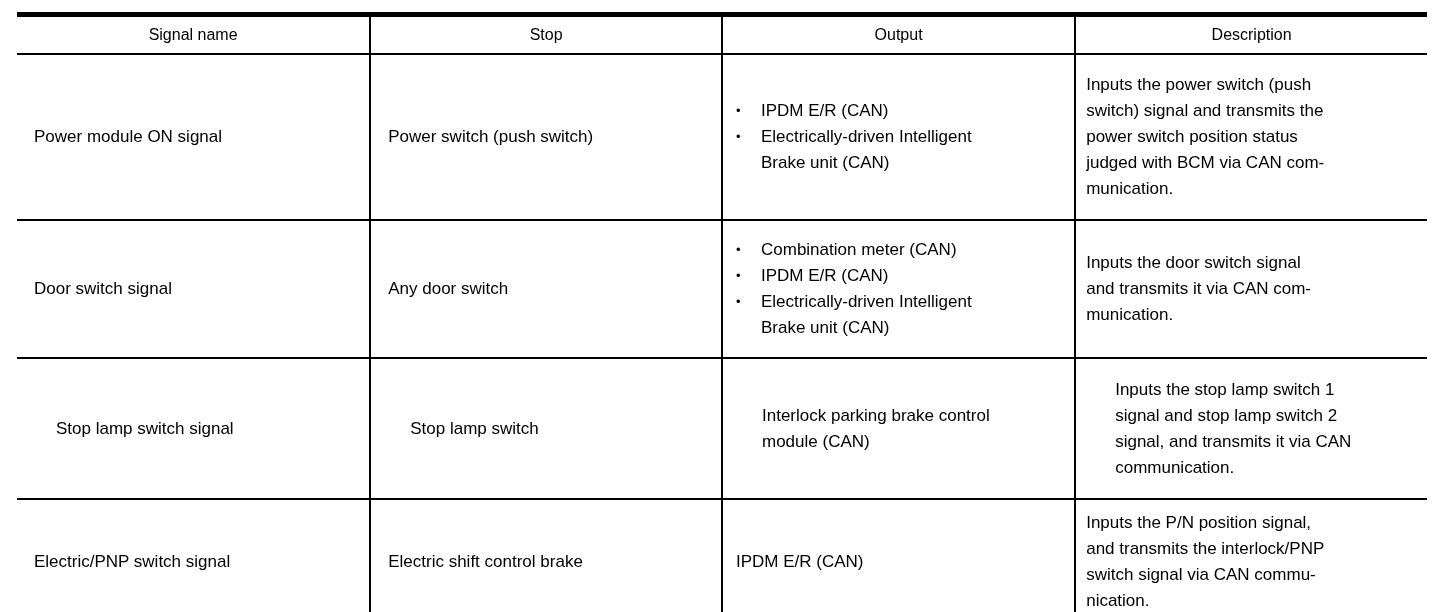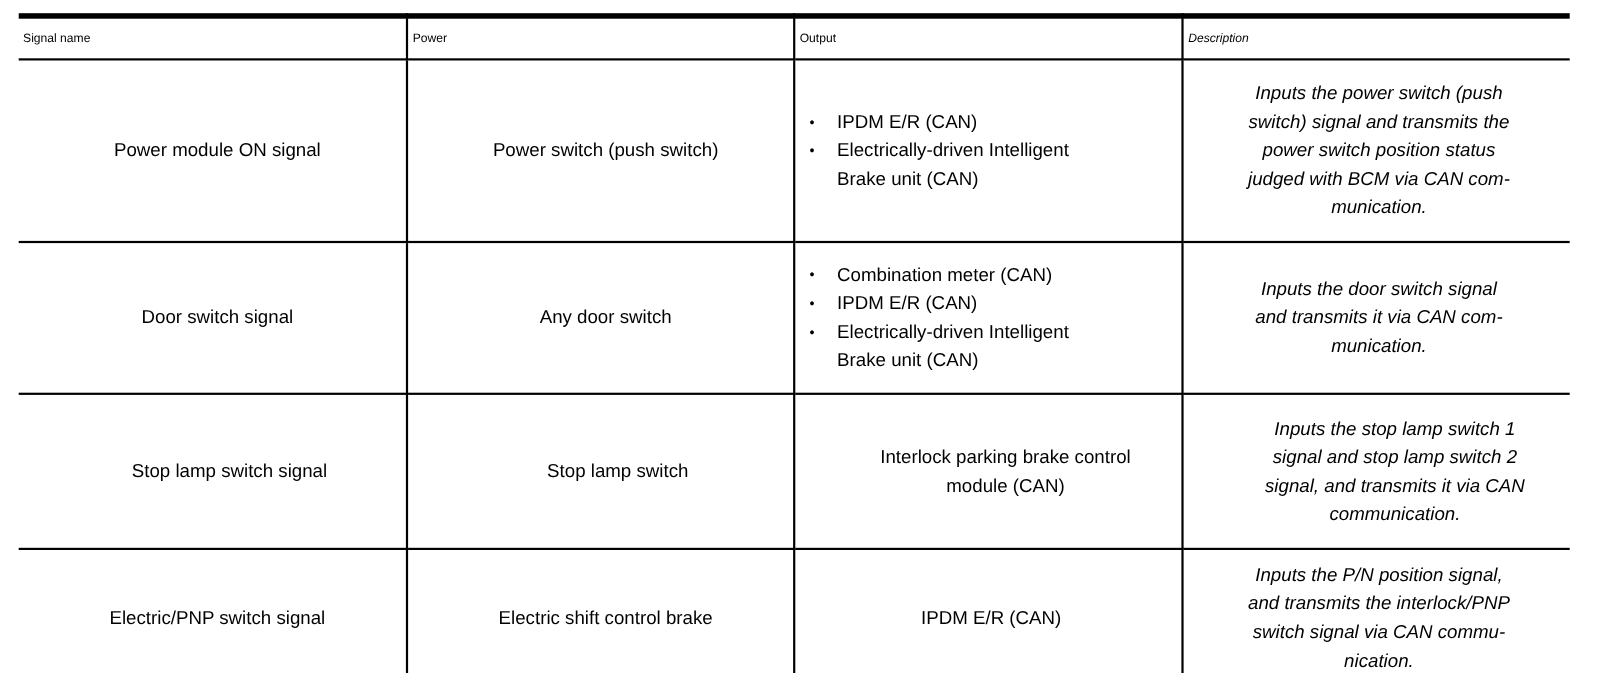--- a/index.html
+++ b/index.html
@@ -31,35 +31,35 @@
     border-bottom: 6px solid #000000;
     font-size: 17px;
     line-height: 26px;
   }
   th, td {
     border: 2px solid #000000;
     vertical-align: middle;
     font-weight: normal;
   }
   th:first-child, td:first-child { border-left: none; }
-  th:last-child,  td:last-child  { border-right: none; font-style: italic; }
+  th:last-child,  td:last-child  { border-right: none; }
 
   thead th {
     height: 32px;
-    text-align: left;
-    font-size: 11px;
+    text-align: center;
+    font-size: 16px;
     padding: 2px 4px;
   }
   td {
     padding: 6px 8px 6px 17px;
   }
   td.out-cell  { padding-left: 13px; }
   td.desc-cell { padding-left: 10px; padding-right: 6px; }
 
-  .pre { white-space: pre-line; text-align: center; }
+  .pre { white-space: pre-line; }
 
   .r0 td { height: 152px; }
   .r1 td { height: 124px; }
   .r2 td { height: 127px; padding-left: 39px; }
   .r3 td { height: 112px; }
 
   .bullet-item {
     display: flex;
     align-items: flex-start;
   }
@@ -81,21 +81,21 @@
   <table class="signal-table">
     <colgroup>
       <col style="width:25.05%">
       <col style="width:24.95%">
       <col style="width:25.05%">
       <col style="width:24.95%">
     </colgroup>
     <thead>
       <tr>
         <th>Signal name</th>
-        <th>Power</th>
+        <th>Stop</th>
         <th>Output</th>
         <th>Description</th>
       </tr>
     </thead>
     <tbody>
       <tr class="r0">
         <td>
             <div class="pre">Power module ON signal</div>
           </td>
         <td>

